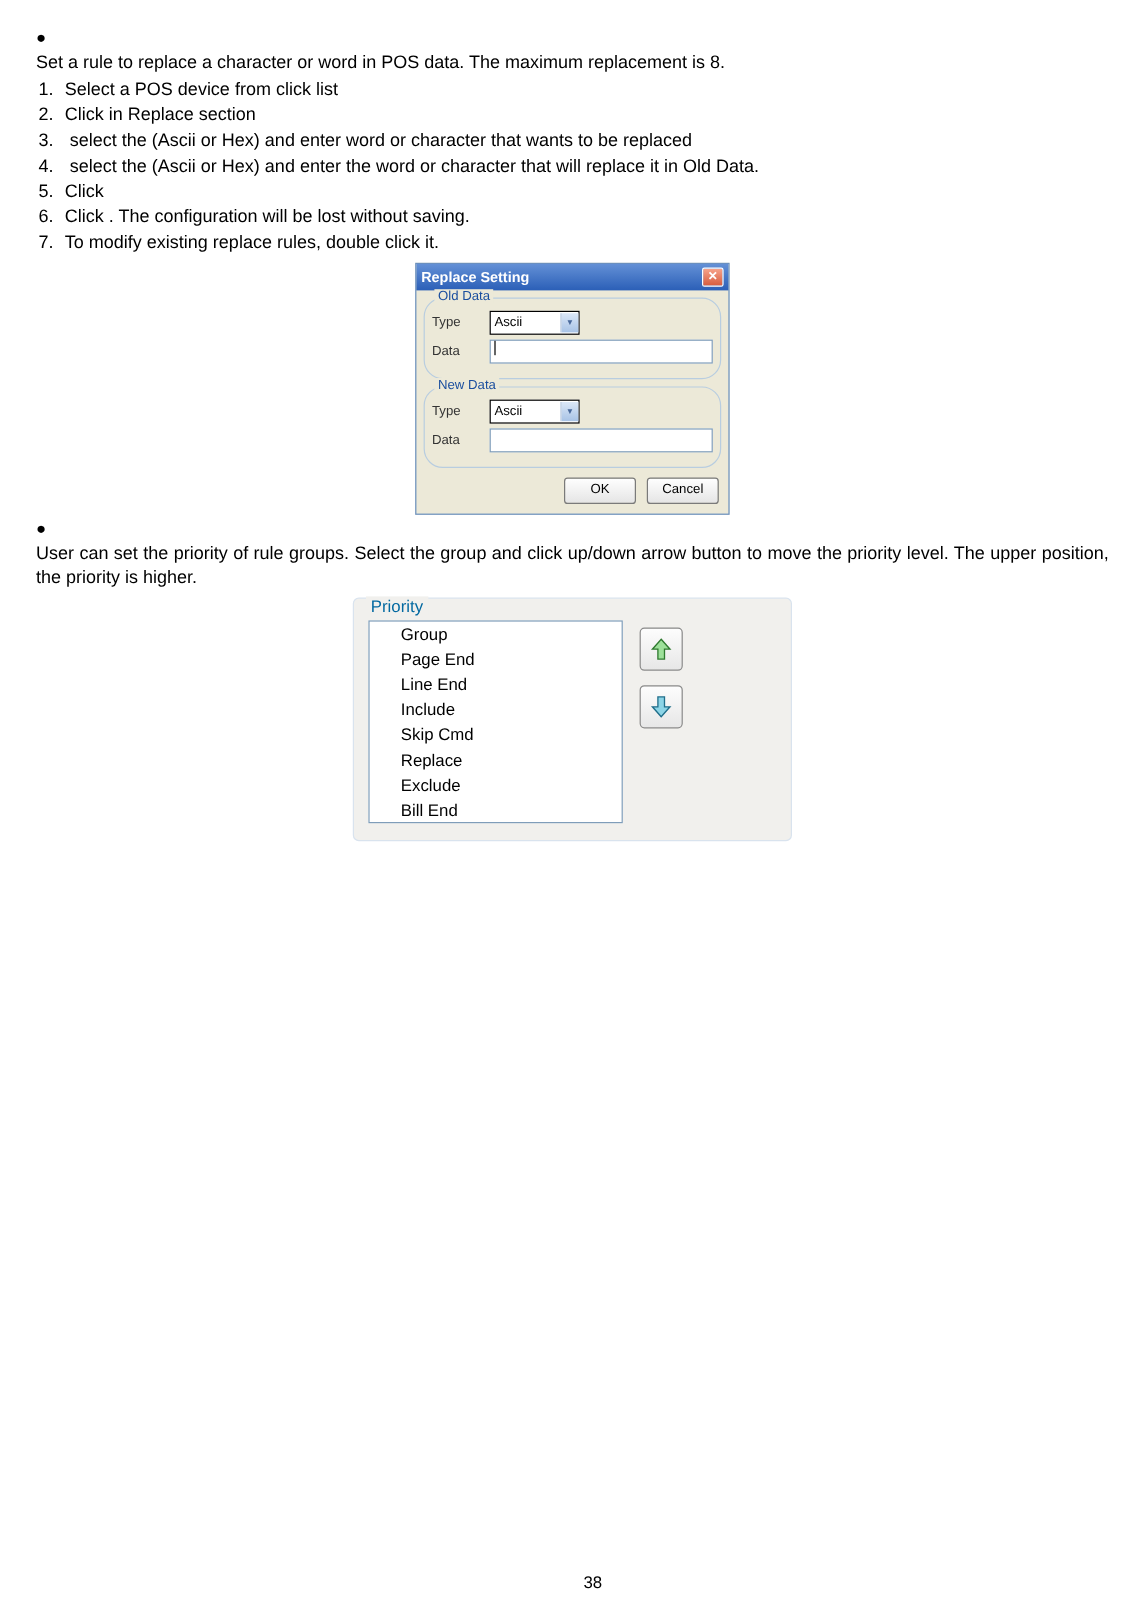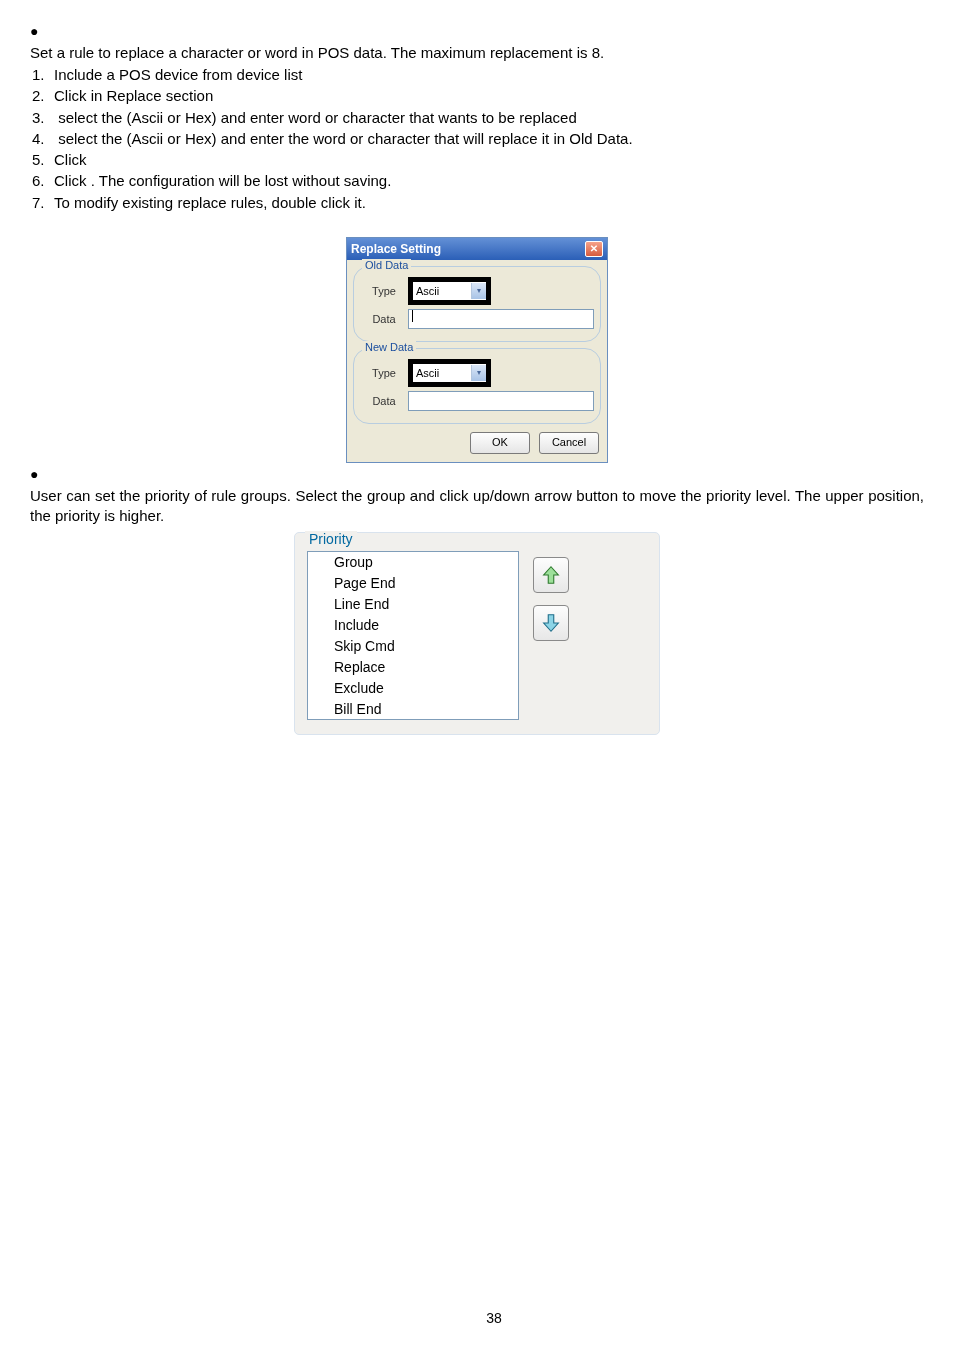--- a/index.html
+++ b/index.html
@@ -17,21 +17,21 @@
   .bullet { font-size: 14px; }
   p { margin: 2px 0; line-height: 1.35; }
   .justify { text-align: justify; }
   .ol-item { margin: 1px 0; }
   .num { display: inline-block; width: 22px; }
   .indent { padding-left: 2px; }
 
   
   .dialog {
     width: 260px;
-    margin: 24px auto 2px auto;
+    margin: 6px auto 2px auto;
     border: 1px solid #6a8fbf;
     background: #ece9d8;
     font-size: 11px;
     font-family: Tahoma, sans-serif;
   }
   .titlebar {
     background: linear-gradient(#6390d6, #2b5fb7);
     color: #fff;
     font-weight: bold;
     padding: 3px 4px;
@@ -59,25 +59,25 @@
     position: relative;
   }
   .groupbox .legend {
     position: absolute;
     top: -8px; left: 8px;
     background: #ece9d8;
     padding: 0 3px;
     color: #1a4e9e;
     font-size: 11px;
   }
-  .row { display: flex; align-items: center; margin: 4px 0; text-align: center; }
+  .row { display: flex; align-items: center; margin: 4px 0; }
   .row .lbl { width: 48px; color: #333; }
   .select {
     width: 70px; height: 18px;
-    border: 5px solid #000000;
+    border: 1px solid #000000;
     background: #fff;
     display: flex; justify-content: space-between; align-items: center;
     padding-left: 3px;
     font-size: 11px;
   }
   .select .arrow {
     width: 14px; height: 16px;
     background: linear-gradient(#dbe7f7, #a8c3e6);
     border-left: 1px solid #b3c6de;
     display:flex;align-items:center;justify-content:center;
@@ -162,21 +162,21 @@
     color: #000;
     font-size: 14px;
   }
 </style>
 </head>
 <body>
 
 <p class="bullet"><span>●</span></p>
 <p>Set a rule to replace a character or word in POS data. The maximum replacement is 8.</p>
 <div class="indent">
-  <p class="ol-item"><span class="num">1.</span><span>Include a POS device from device list</span></p>
+  <p class="ol-item"><span class="num">1.</span><span>Select a POS device from click list</span></p>
   <p class="ol-item"><span class="num">2.</span><span>Click          in Replace section</span></p>
   <p class="ol-item"><span class="num">3.</span><span>               select the         (Ascii or Hex) and enter word or character that wants to be replaced</span></p>
   <p class="ol-item"><span class="num">4.</span><span>                select the           (Ascii or Hex) and enter the word or character that will replace it in Old Data.</span></p>
   <p class="ol-item"><span class="num">5.</span><span>Click</span></p>
   <p class="ol-item"><span class="num">6.</span><span>Click          . The configuration will be lost without saving.</span></p>
   <p class="ol-item"><span class="num">7.</span><span>To modify existing replace rules, double click it.</span></p>
 </div>
 
 <div class="dialog">
   <div class="titlebar">

